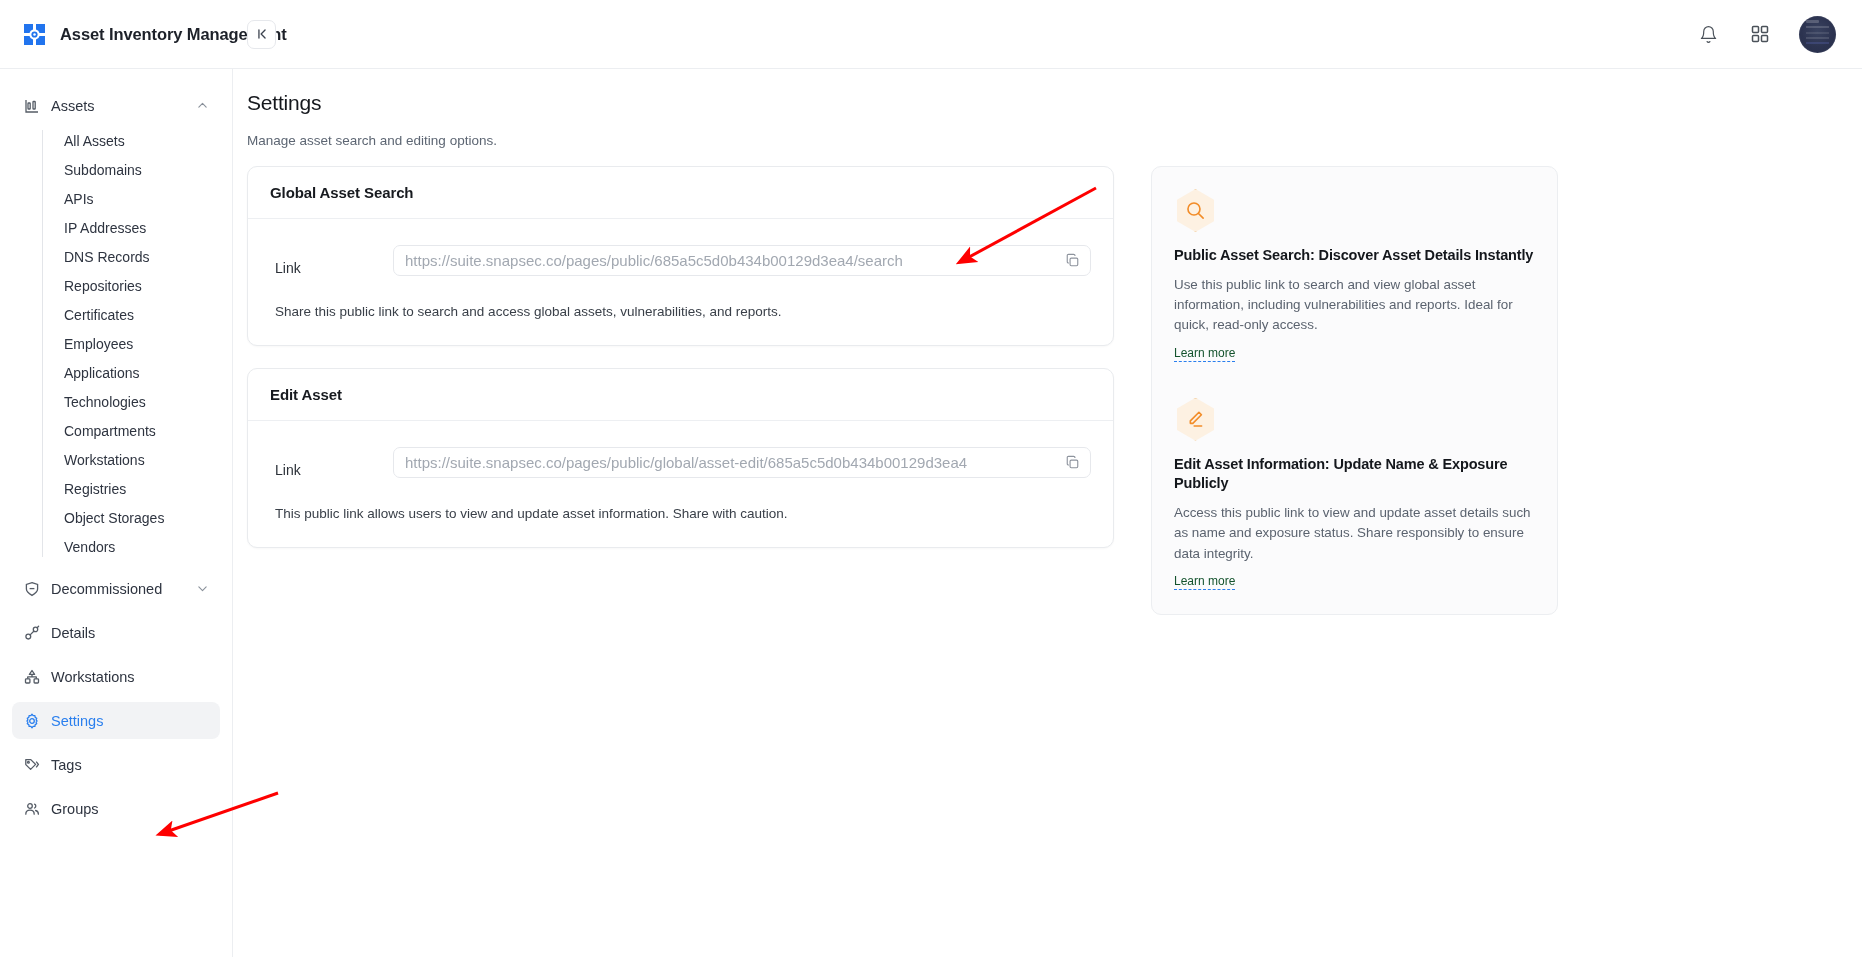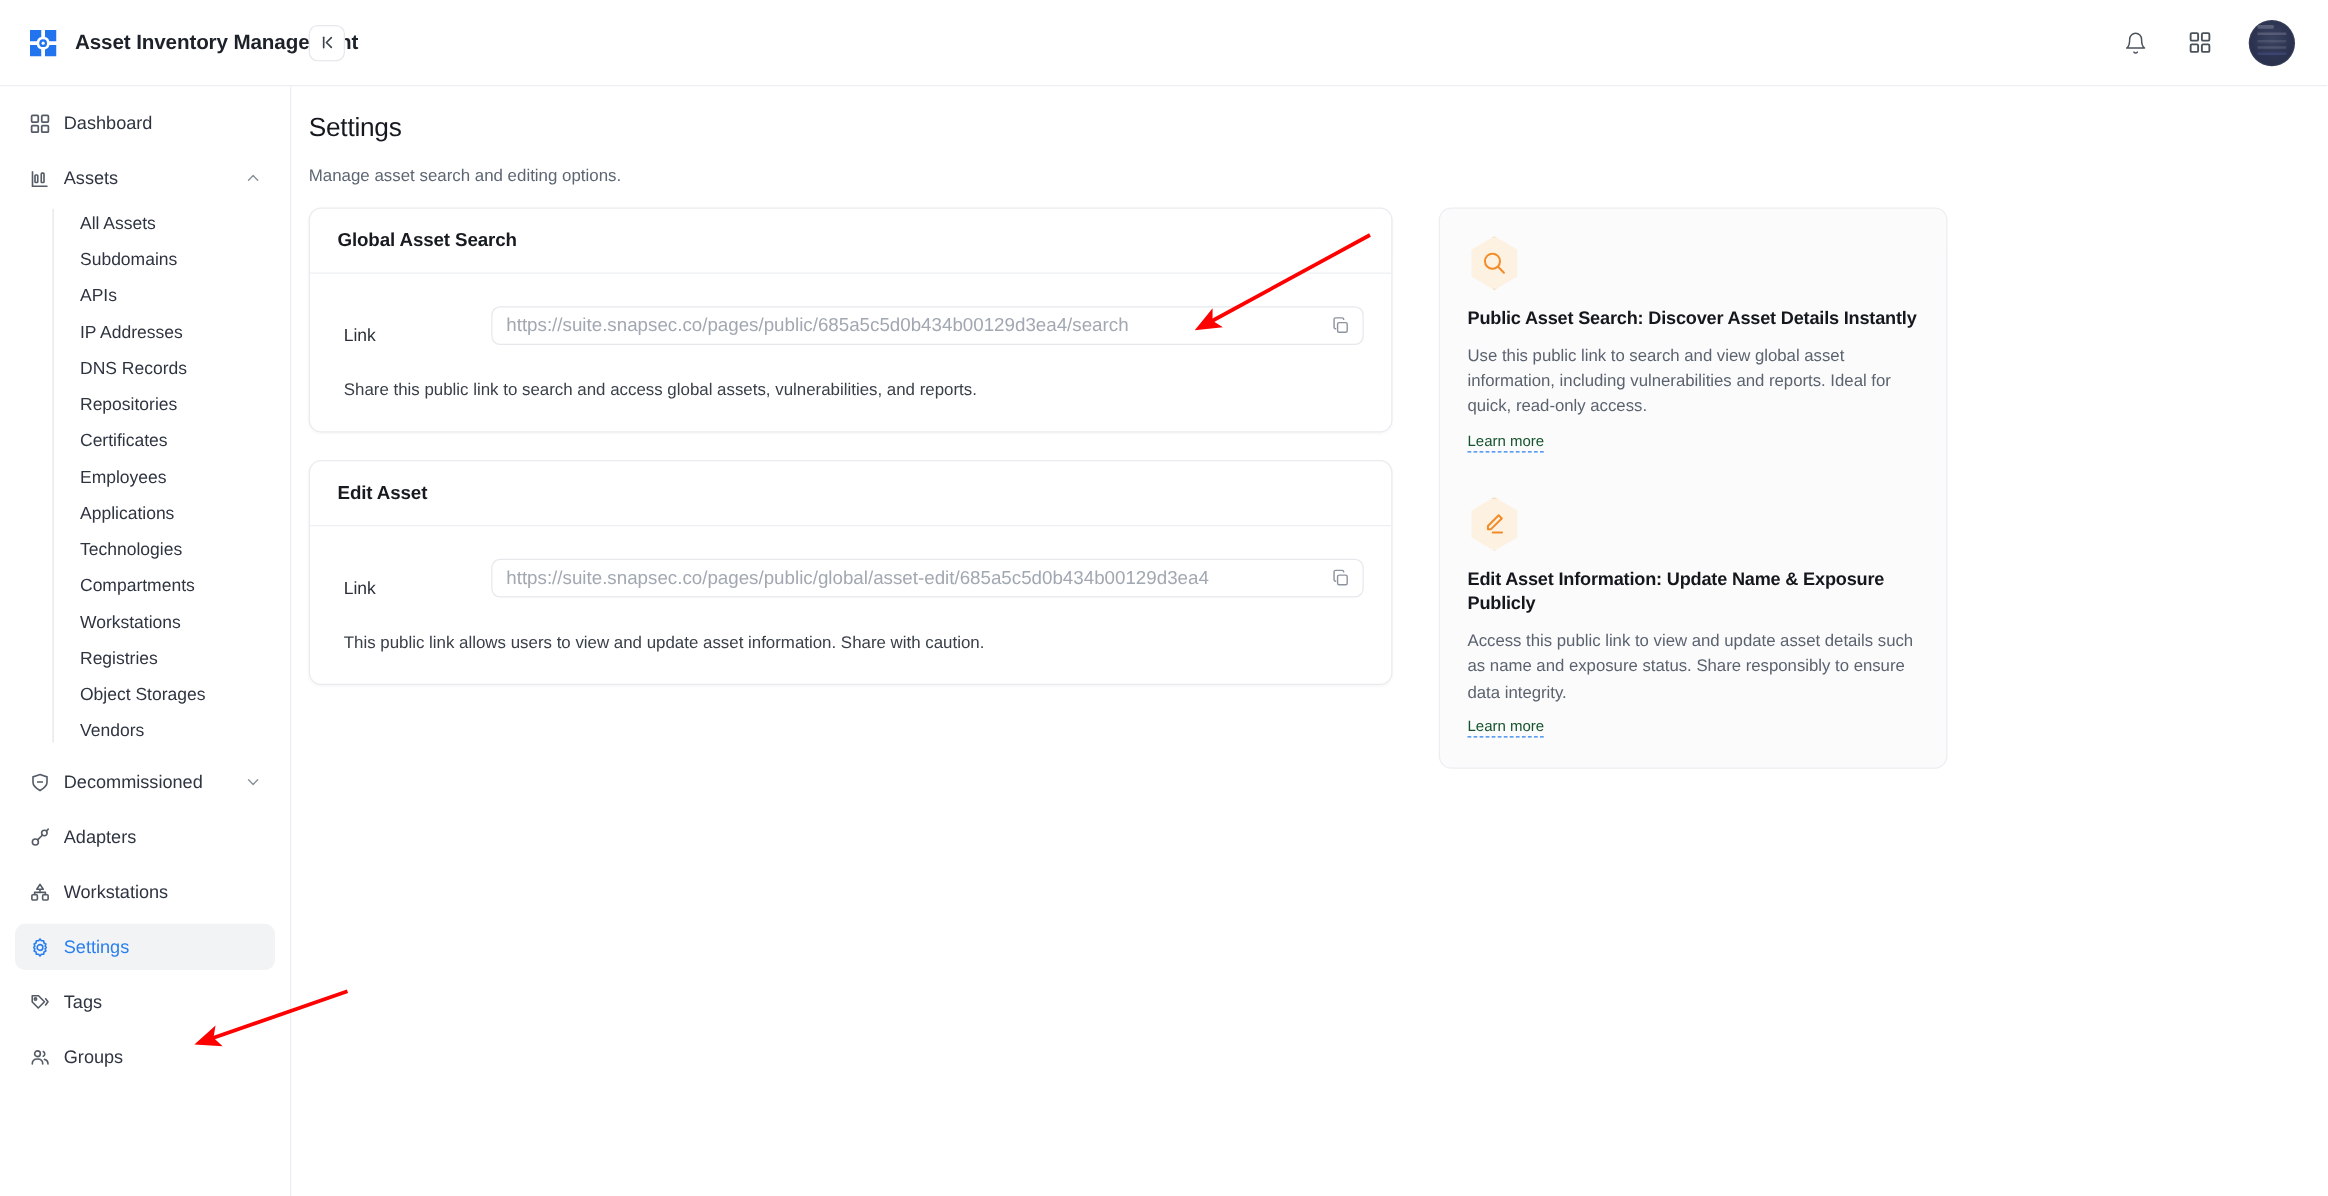--- a/index.html
+++ b/index.html
@@ -196,31 +196,20 @@
         </svg>
       </span>
       <span class="avatar"></span>
     </div>
   </div>
 
   <div class="body-row">
 
     <div class="sidebar">
 
-      <div class="nav-item">
-        <span class="nav-ico">
-          <svg width="16" height="16" viewBox="0 0 16 16" fill="none" stroke="currentColor" stroke-width="1.4">
-            <rect x="1.3" y="1.3" width="5.3" height="5.3" rx="0.8"></rect>
-            <rect x="9.4" y="1.3" width="5.3" height="5.3" rx="0.8"></rect>
-            <rect x="1.3" y="9.4" width="5.3" height="5.3" rx="0.8"></rect>
-            <rect x="9.4" y="9.4" width="5.3" height="5.3" rx="0.8"></rect>
-          </svg>
-        </span>
-        <span class="nav-label">Dashboard</span>
-      </div>
 
       <div class="nav-gap"></div>
 
       <div class="nav-item">
         <span class="nav-ico">
           <svg width="16" height="16" viewBox="0 0 16 16" fill="none" stroke="currentColor" stroke-width="1.3">
             <path d="M2 2 V14 H14"></path>
             <rect x="4" y="5" width="2.2" height="6" rx="0.6"></rect>
             <rect x="9" y="3.5" width="2.2" height="7.5" rx="0.6"></rect>
           </svg>
@@ -272,21 +261,21 @@
 
       <div class="nav-item">
         <span class="nav-ico">
           <svg width="16" height="16" viewBox="0 0 16 16" fill="none" stroke="currentColor" stroke-width="1.3" stroke-linecap="round">
             <circle cx="4.3" cy="11.6" r="2.4"></circle>
             <circle cx="11.5" cy="4.4" r="2.2"></circle>
             <path d="M6.1 9.9 L9.8 6.2"></path>
             <path d="M13.4 2.5 L14.6 1.3"></path>
           </svg>
         </span>
-        <span class="nav-label">Adapters</span>
+        <span class="nav-label">Details</span>
       </div>
 
       <div class="nav-gap"></div>
 
       <div class="nav-item">
         <span class="nav-ico">
           <svg width="16" height="16" viewBox="0 0 16 16" fill="none" stroke="currentColor" stroke-width="1.3" stroke-linejoin="round">
             <path d="M8 1.5 L10.6 5.4 H5.4 Z"></path>
             <rect x="1.5" y="9.8" width="4.4" height="4.2" rx="0.8"></rect>
             <rect x="10.1" y="9.8" width="4.4" height="4.2" rx="0.8"></rect>

